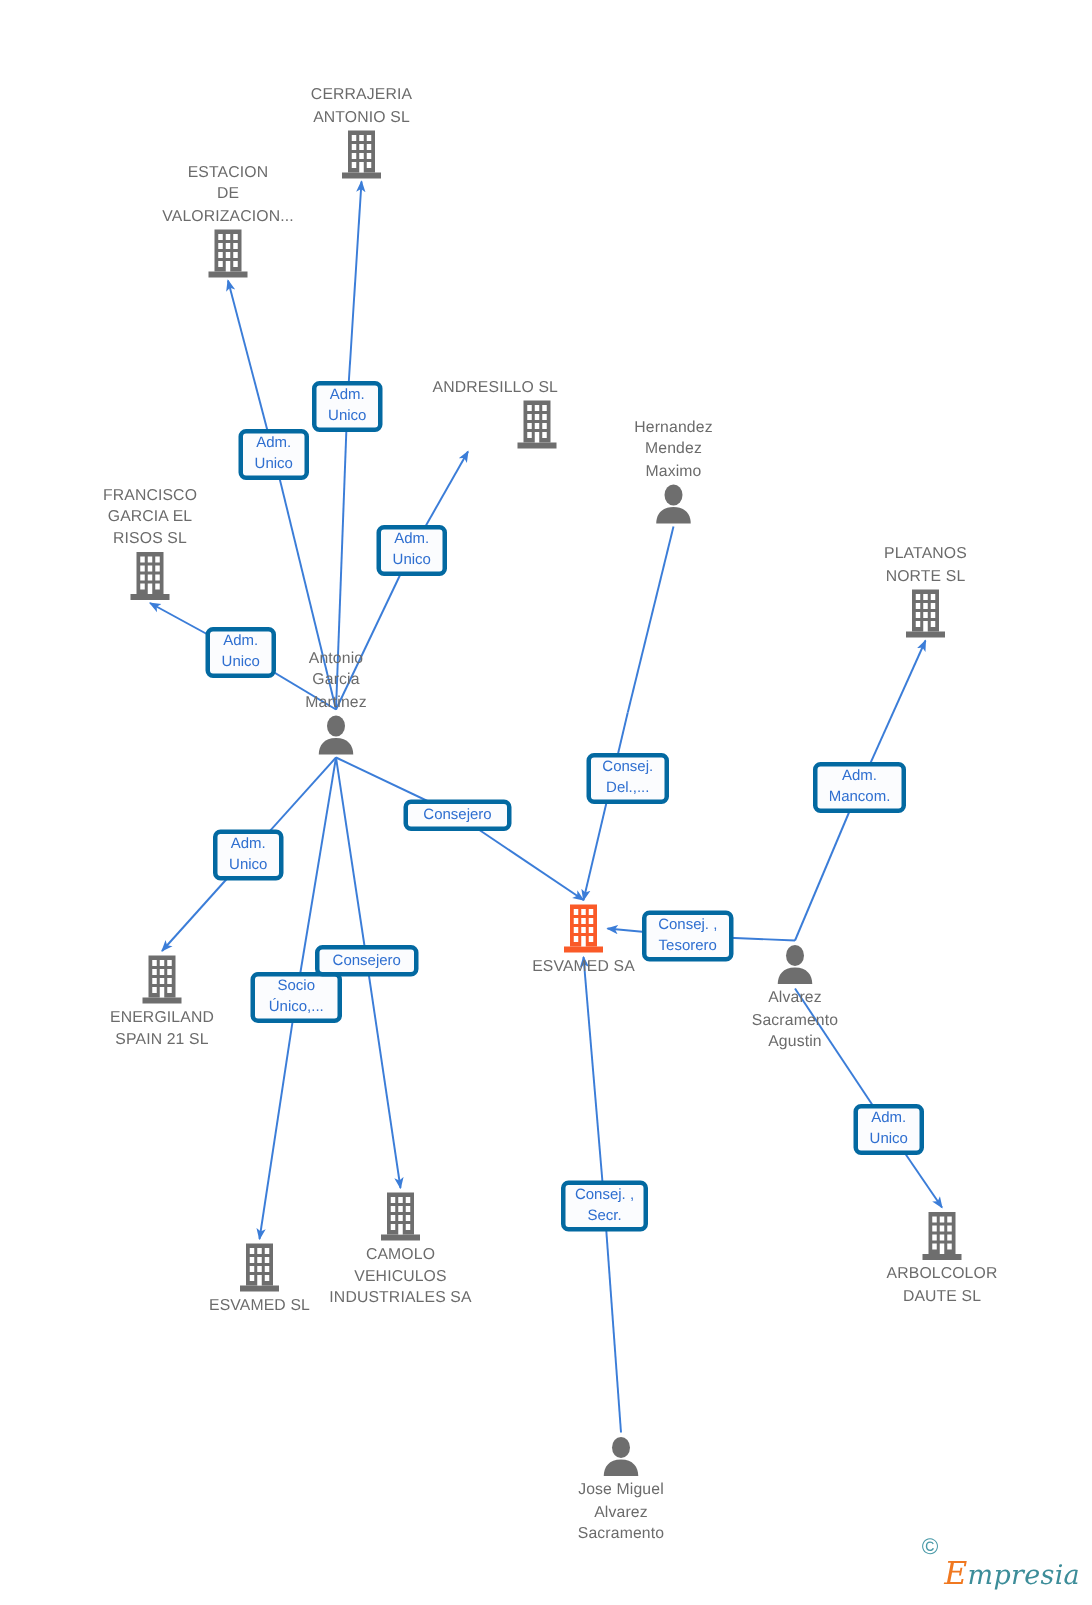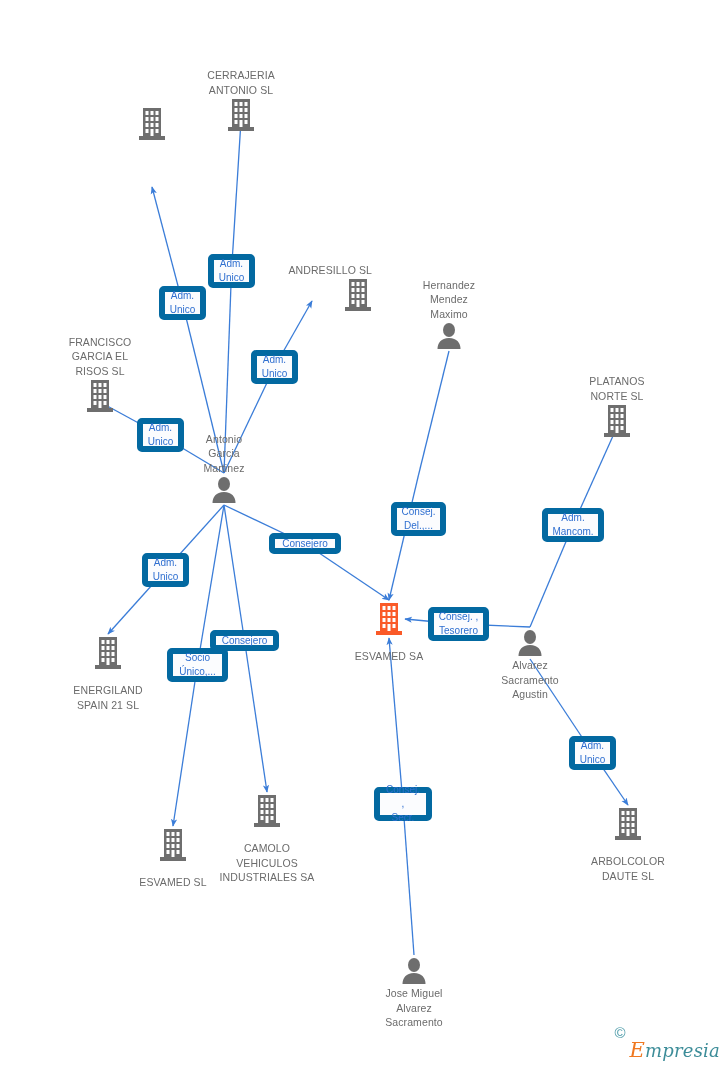--- a/index.html
+++ b/index.html
@@ -42,32 +42,32 @@
   }
   .node .caption {
     display: block;
     font-size: 10.5px;
     line-height: 14.5px;
     color: #6b6b6b;
     letter-spacing: .1px;
     white-space: pre-line;
   }
   
-  .node.company .caption { margin-top: 13px; }
+  .node.company .caption { margin-top: 1px; }
   
   .node.person .caption { margin-top: 1px; }
   
   .node.cap-above .caption { margin-bottom: 1px; }
 
   
   .rel {
     position: absolute;
     box-sizing: border-box;
     background: #fbfcfe;
-    border: 6px solid #0369a1;
+    border: 3px solid #0369a1;
     border-radius: 5px;
     color: #2f6fd0;
     font-size: 10px;
     line-height: 14px;
     text-align: center;
     padding: 3px 4px;
     white-space: pre-line;
     cursor: pointer;
   }
 
@@ -180,20 +180,23 @@
             <rect x="17.5" y="10" width="3" height="4" fill="#ffffff"></rect>
             <rect x="7.5" y="16" width="3" height="4" fill="#ffffff"></rect>
             <rect x="12.5" y="16" width="3" height="4" fill="#ffffff"></rect>
             <rect x="17.5" y="16" width="3" height="4" fill="#ffffff"></rect>
             <rect x="7.5" y="22" width="3" height="4" fill="#ffffff"></rect>
             <rect x="17.5" y="22" width="3" height="4" fill="#ffffff"></rect>
             <rect x="12.5" y="22" width="3" height="7" fill="#ffffff"></rect>
           </svg></span>
       </div>
       <div class="node company cap-above" style="left: 152px; top: 106.5px;">
+        <span class="caption">ESTACION
+DE
+VALORIZACION...</span>
         <span class="glyph"><svg width="28" height="34" viewBox="0 0 28 34">
             <rect x="5" y="1" width="18" height="28" fill="#6e6e6e"></rect>
             <rect x="1" y="29" width="26" height="4" fill="#6e6e6e"></rect>
             <rect x="7.5" y="4" width="3" height="4" fill="#ffffff"></rect>
             <rect x="12.5" y="4" width="3" height="4" fill="#ffffff"></rect>
             <rect x="17.5" y="4" width="3" height="4" fill="#ffffff"></rect>
             <rect x="7.5" y="10" width="3" height="4" fill="#ffffff"></rect>
             <rect x="12.5" y="10" width="3" height="4" fill="#ffffff"></rect>
             <rect x="17.5" y="10" width="3" height="4" fill="#ffffff"></rect>
             <rect x="7.5" y="16" width="3" height="4" fill="#ffffff"></rect>

